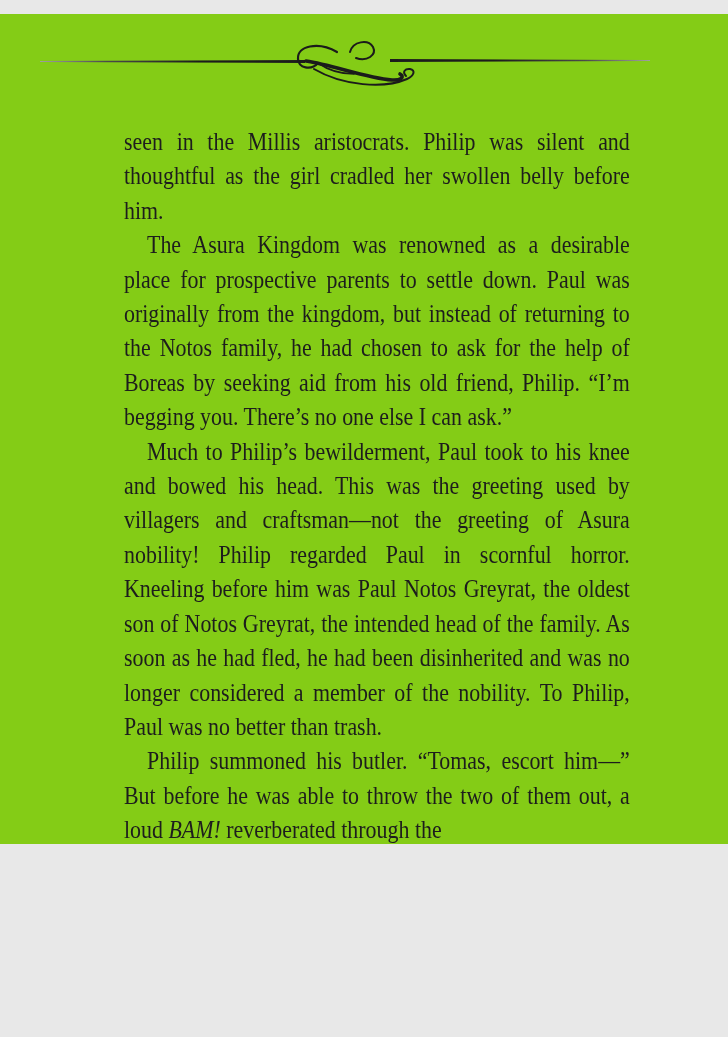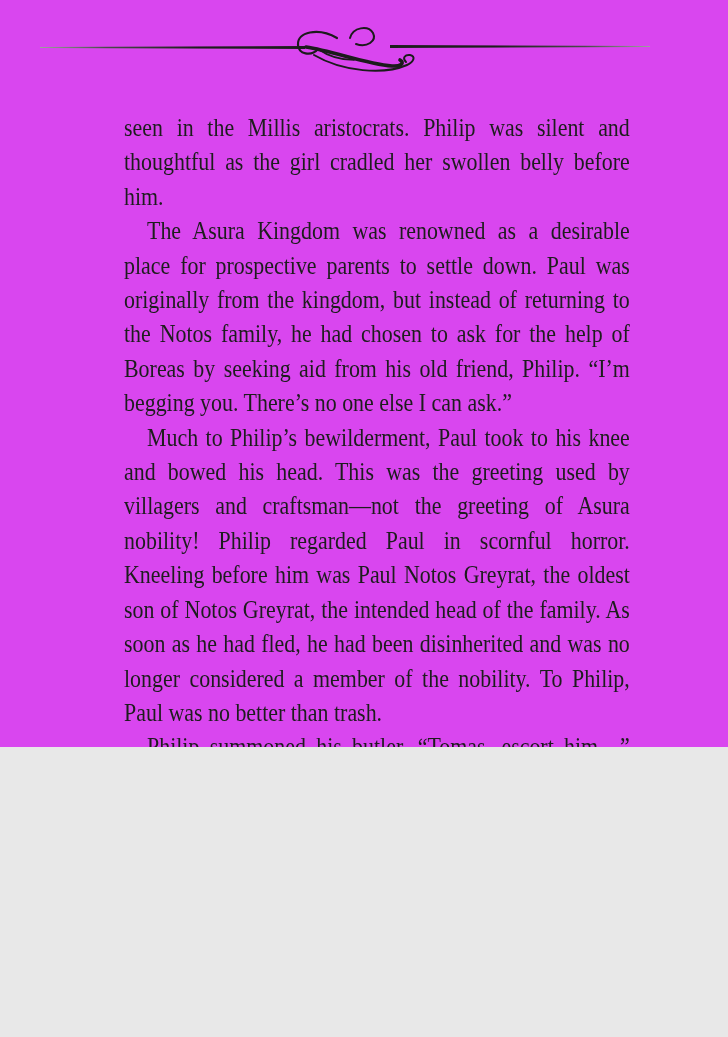--- a/index.html
+++ b/index.html
@@ -1,21 +1,21 @@
 <!DOCTYPE html>
 <html><head>
 <meta charset="utf-8">
 <style>
   html, body { margin: 0; padding: 0; background: #e8e8e8; }
   .page {
     position: relative;
     width: 728px;
-    height: 747px;
-    margin: 0 auto;
-    background: #d946ef;
+    height: 830px;
+    margin: 14px auto;
+    background: #84cc16;
     overflow: hidden;
     font-family: "Liberation Serif", serif;
   }
 
   
   .rule { position: absolute; height: 3px; }
   .rule.taper-right {               
     background: linear-gradient(to right, #a0a0a0, #4a4a4a 25%, #1c1c1c 60%);
     clip-path: polygon(0 34%, 100% 0, 100% 100%, 0 66%);
   }

